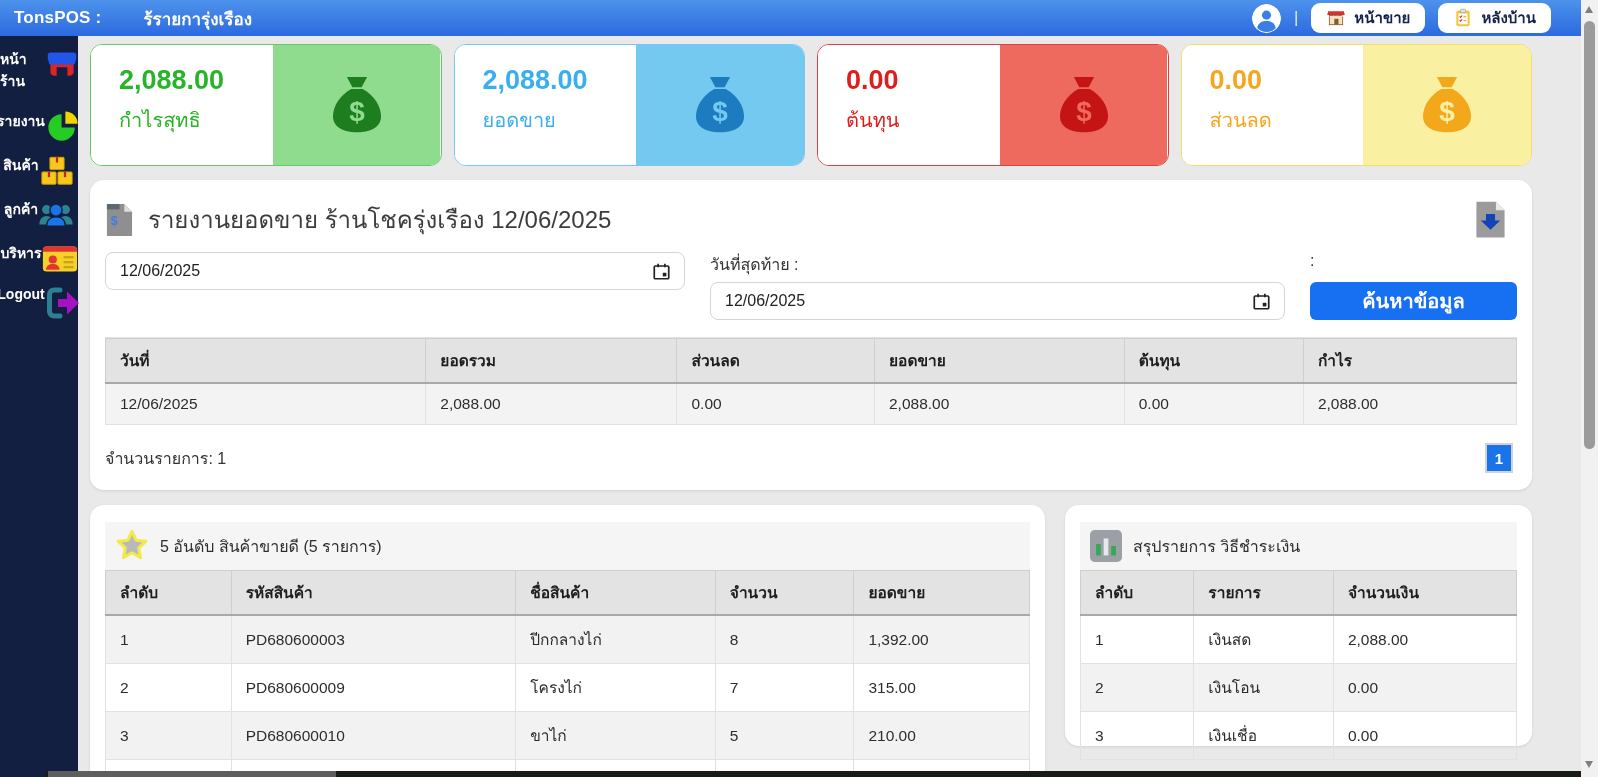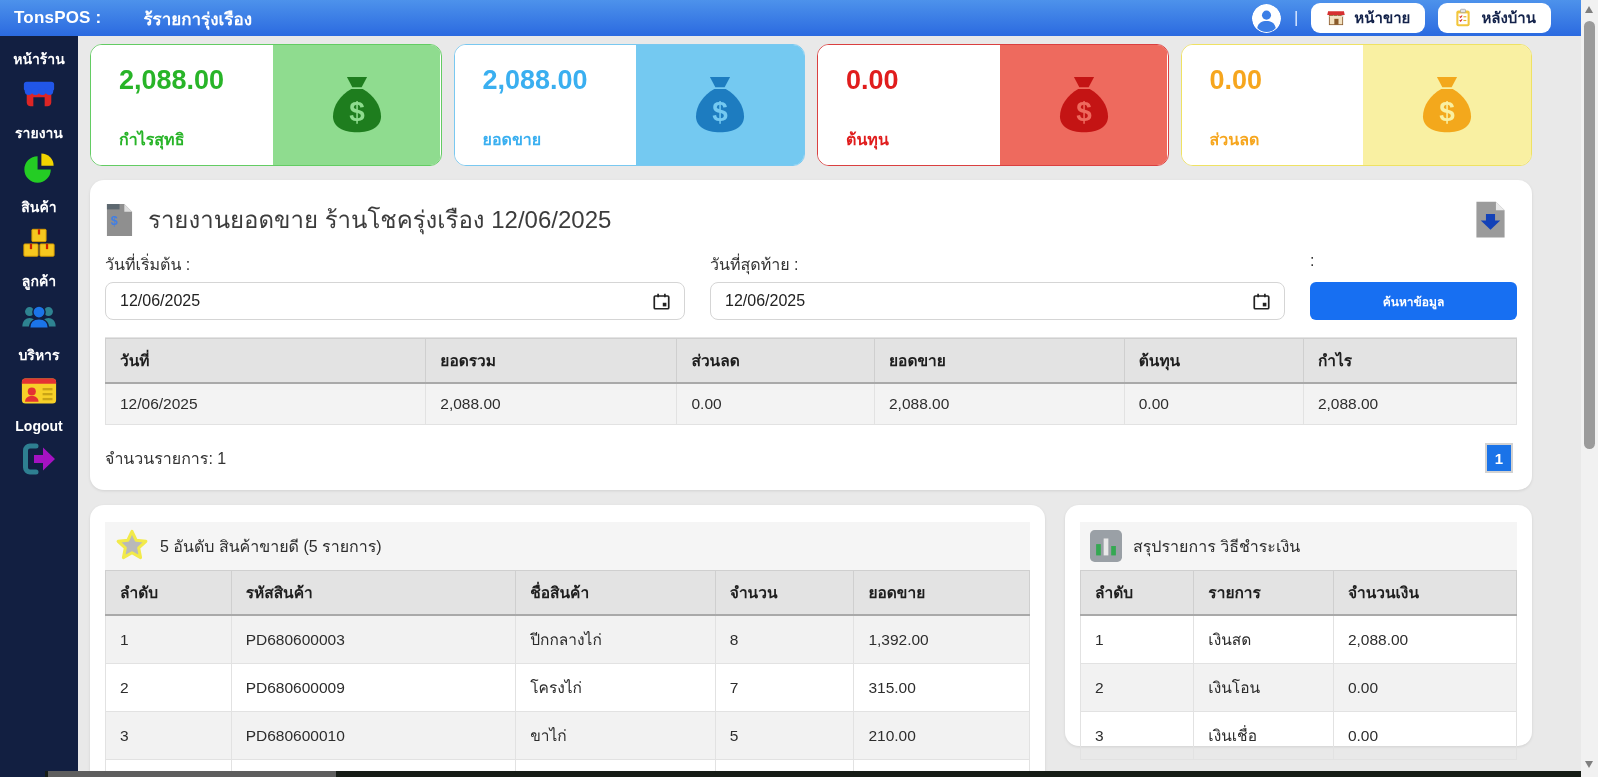--- a/index.html
+++ b/index.html
@@ -18,30 +18,30 @@
   .avatar { width:29px; height:29px; border-radius:50%; cursor:pointer; }
   .hdivider { color:#dce9ff; font-size:17px; }
   .hbtn { height:30px; background:#fff; border:none; border-radius:9px; display:flex; align-items:center;
     gap:8px; padding:0 15px; font-weight:bold; font-size:15px; color:#13224a; cursor:pointer;
     font-family:"Liberation Sans", sans-serif; }
   .hbtn svg { width:20px; height:20px; }
 
   
   .sidebar { position:absolute; left:0; top:36px; width:78px; height:741px; background:#121f41;
     display:flex; flex-direction:column; align-items:center; padding-top:12px; z-index:5; }
-  .side-item { display:flex; flex-direction:column; align-items:center; margin-bottom:10px; cursor:pointer; }
+  .side-item { display:flex; flex-direction:row; align-items:flex-start; margin-bottom:10px; cursor:pointer; }
   .side-label { color:#fff; font-weight:bold; font-size:14px; margin-bottom:8px; }
   .side-icon { width:36px; height:34px; }
 
   
   .cards { position:absolute; left:90px; top:44px; width:1442px; height:122px; display:flex; gap:12px; z-index:2; }
   .card { flex:1; border-radius:12px; display:flex; overflow:hidden; border:1px solid #ccc; background:#fff; }
   .card-left { width:52%; padding:20px 0 0 28px; background:#fff; }
   .card-value { font-size:27px; font-weight:bold; }
-  .card-label { font-size:16px; font-weight:bold; margin-top:31px; }
+  .card-label { font-size:20px; font-weight:normal; margin-top:8px; }
   .card-right { width:48%; display:flex; align-items:center; justify-content:center; }
   .bag { width:62px; height:62px; }
   .card.c-green { border-color:#63cc63; }
   .card.c-green .card-value,.card.c-green .card-label { color:#28b428; }
   .card.c-green .card-right { background:#8fdc8f; }
   .card.c-green .bagfill { fill:#1e7d1e; } .card.c-green .dollar { fill:#8fdc8f; }
   .card.c-blue { border-color:#79c8f0; }
   .card.c-blue .card-value,.card.c-blue .card-label { color:#3aaff0; }
   .card.c-blue .card-right { background:#74c9f1; }
   .card.c-blue .bagfill { fill:#1d7cc0; } .card.c-blue .dollar { fill:#74c9f1; }
@@ -60,21 +60,21 @@
   .report-title-row { display:flex; align-items:center; padding-top:20px; }
   .doc-icon { width:29px; height:36px; }
   .report-title { font-size:24px; color:#3c3c3c; margin-left:14px; }
   .download-btn { margin-left:auto; width:33px; height:39px; cursor:pointer; margin-right:10px; }
   .form-row { display:flex; margin-top:13px; gap:25px; }
   .fgroup-start { width:580px; } .fgroup-end { width:575px; } .fgroup-search { flex:1; }
   .flabel { font-size:16px; color:#333; margin-bottom:10px; height:20px; }
   .dinput { height:38px; border:1px solid #d5d5d5; border-radius:8px; display:flex; align-items:center;
     justify-content:space-between; padding:0 14px; font-size:16px; color:#222; background:#fff; cursor:text; }
   .cal-icon { width:17px; height:17px; }
-  .search-btn { width:100%; height:38px; background:#176ff2; color:#fff; font-weight:bold; font-size:12px;
+  .search-btn { width:100%; height:38px; background:#176ff2; color:#fff; font-weight:bold; font-size:20px;
     border:none; border-radius:6px; cursor:pointer; font-family:"Liberation Sans", sans-serif; }
   .report hr { border:none; border-top:1px solid #e4e4e4; margin:17px 0 0 0; }
 
   
   table { width:100%; border-collapse:collapse; font-size:15.5px; table-layout:fixed; }
   thead th { background:#e3e3e3; text-align:left; font-weight:bold; color:#1e1e1e;
     padding:9px 14px; border:1px solid #cfcfcf; border-bottom:2px solid #a9a9a9; }
   tbody td { padding:11px 14px; border:1px solid #e2e2e2; color:#2d2d2d; }
   .main-table tbody tr { background:#f3f3f3; }
 
@@ -283,21 +283,20 @@
     <span class="report-title">รายงานยอดขาย ร้านโชครุ่งเรือง 12/06/2025</span>
     <svg class="download-btn" viewBox="0 0 30 36">
       <path d="M2 1.5 h18 l8 8 v25 h-26 Z" fill="#9b9b9b"></path>
       <path d="M20 1.5 l8 8 h-8 Z" fill="#eaeaea"></path>
       <polygon points="10.8,13 19.2,13 19.2,19 24,19 15,27.5 6,19 10.8,19" fill="#1442b8"></polygon>
     </svg>
   </div>
 
   <div class="form-row">
     <div class="fgroup-start">
-      <div class="flabel">วันที่เริ่มต้น :</div>
       <div class="dinput">
         <span>12/06/2025</span>
         <svg class="cal-icon" viewBox="0 0 16 16">
           <rect x="1.2" y="2.8" width="13.6" height="12" rx="1" fill="none" stroke="#222" stroke-width="1.6"></rect>
           <line x1="4.8" y1="0.8" x2="4.8" y2="4" stroke="#222" stroke-width="1.6"></line>
           <line x1="11.2" y1="0.8" x2="11.2" y2="4" stroke="#222" stroke-width="1.6"></line>
           <rect x="9.2" y="9.2" width="3.4" height="3.4" fill="#222"></rect>
         </svg>
       </div>
     </div>

